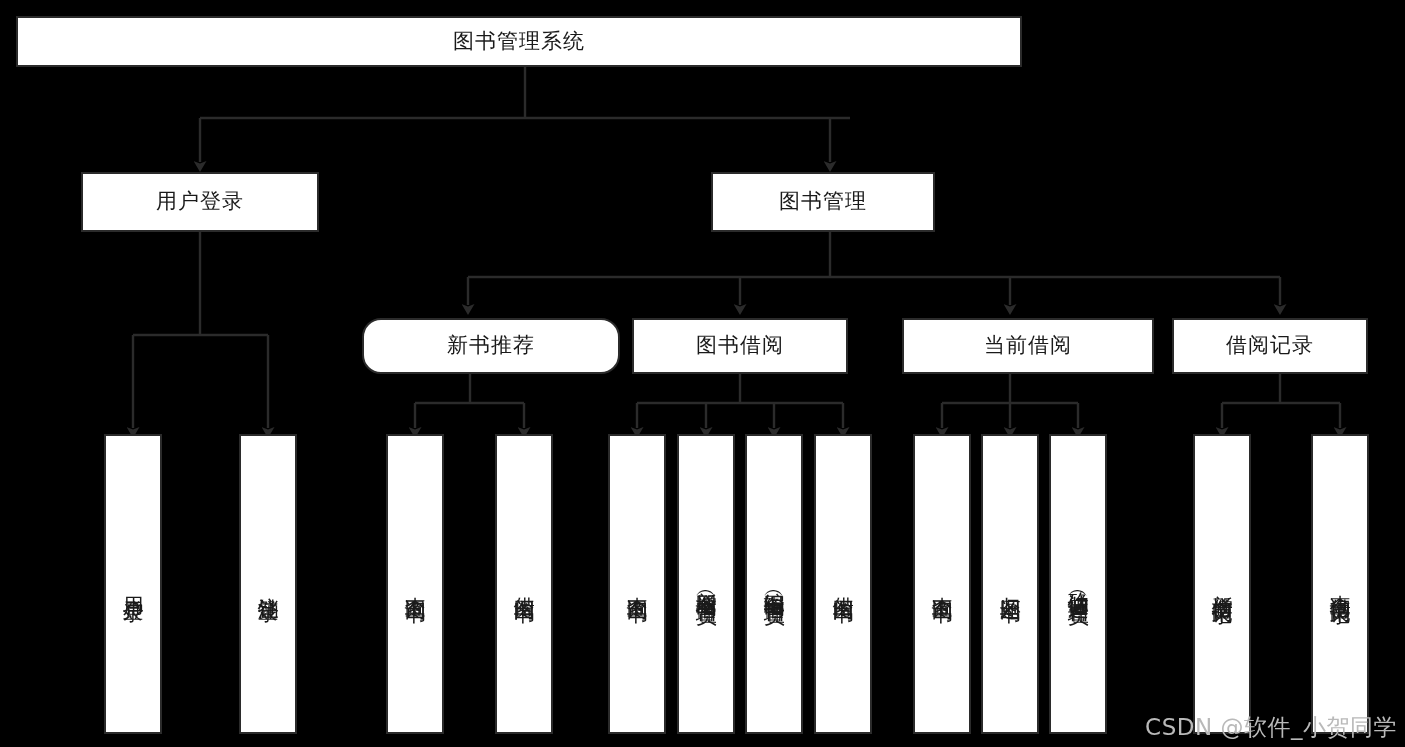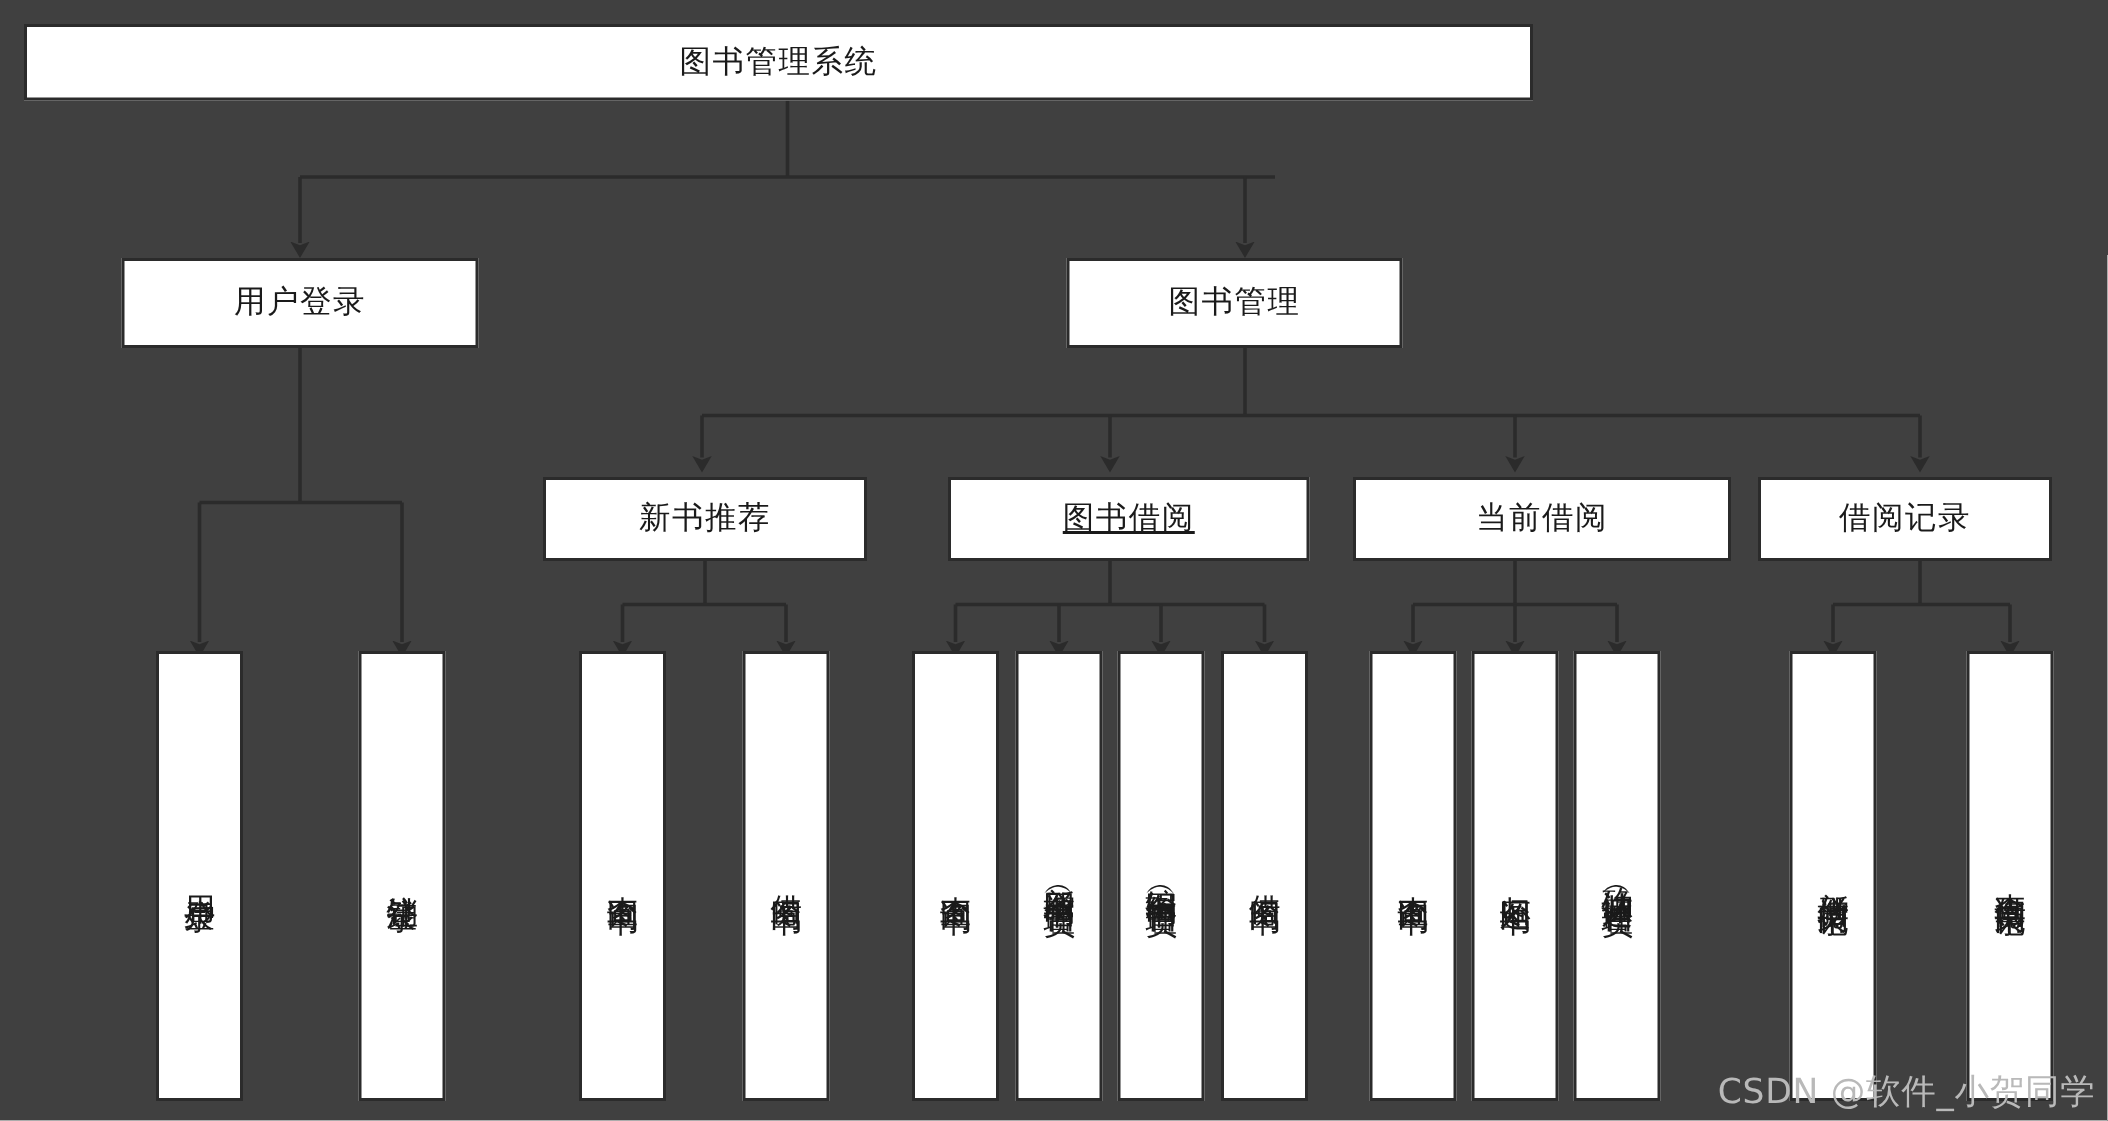--- a/index.html
+++ b/index.html
@@ -8,21 +8,21 @@
     padding: 0;
     background: #ffffff;
   }
   body {
     font-family: "DejaVu Sans", "Liberation Sans", sans-serif;
   }
   #canvas {
     position: relative;
     width: 1405px;
     height: 747px;
-    background: #404040;
+    background: #000000;
     overflow: hidden;
     text-align: center;
   }
   #wires {
     position: absolute;
     left: 0;
     top: 0;
     width: 1405px;
     height: 747px;
     pointer-events: none;
@@ -129,24 +129,24 @@
     <span>图书管理系统</span>
   </div>
 
   <div class="node node-h" style="left:81px; top:172px; width:238px; height:60px;">
     <span>用户登录</span>
   </div>
   <div class="node node-h" style="left:711px; top:172px; width:224px; height:60px;">
     <span>图书管理</span>
   </div>
 
-  <div class="node node-h" style="left:362px; top:318px; width:216px; height:56px;">
+  <div class="node node-h" style="left:362px; top:318px; width:258px; height:56px;border-radius:19px;">
     <span>新书推荐</span>
   </div>
-  <div class="node node-h" style="left:632px; top:318px; width:241px; height:56px;text-decoration:underline;">
+  <div class="node node-h" style="left:632px; top:318px; width:216px; height:56px;">
     <span>图书借阅</span>
   </div>
   <div class="node node-h" style="left:902px; top:318px; width:252px; height:56px;">
     <span>当前借阅</span>
   </div>
   <div class="node node-h" style="left:1172px; top:318px; width:196px; height:56px;">
     <span>借阅记录</span>
   </div>
 
   <div class="node node-v" style="left:104px; top:434px; width:58px; height:300px;">

